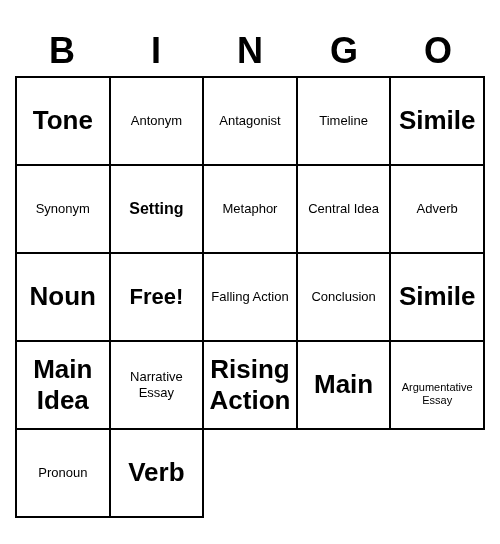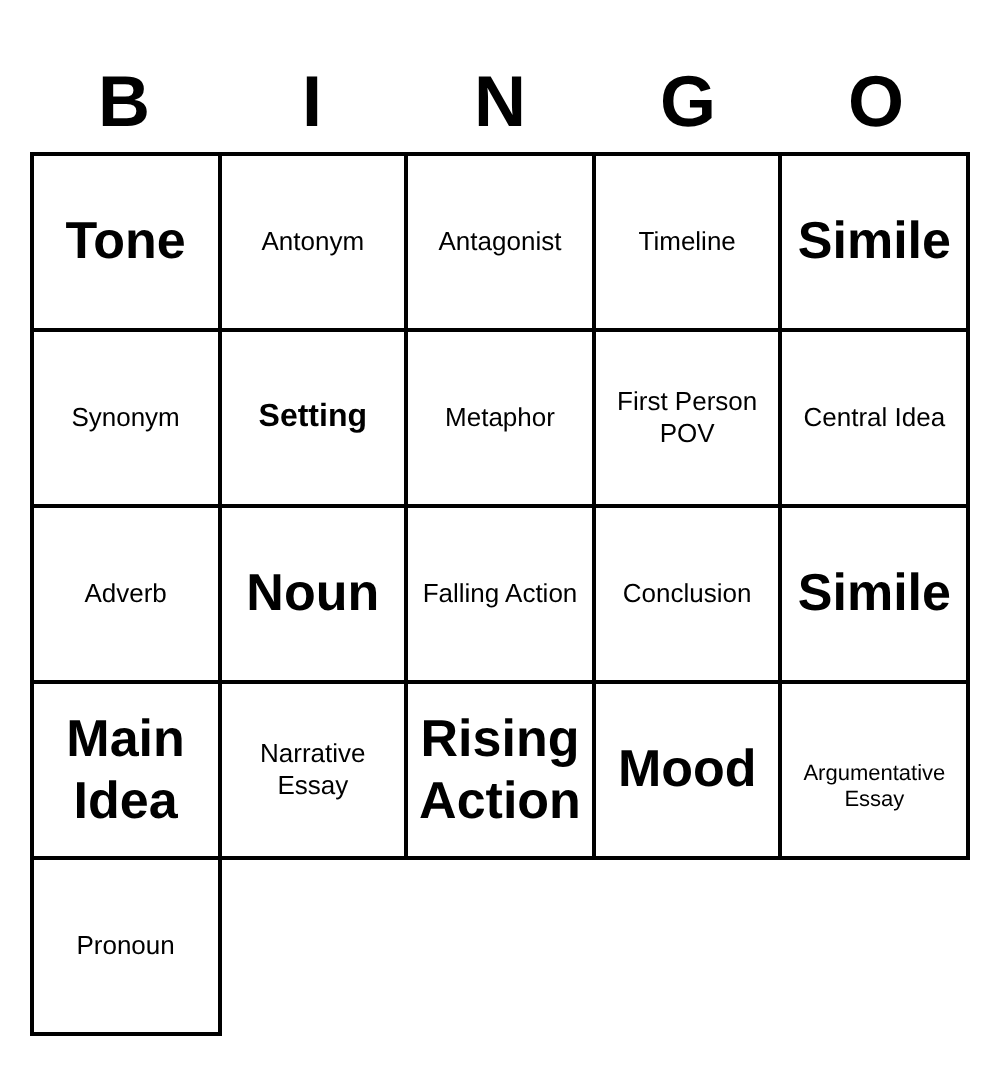--- a/index.html
+++ b/index.html
@@ -116,52 +116,55 @@
       <div class="bingo-cell small-text">
         <span>Synonym</span>
       </div>
       <div class="bingo-cell medium-text">
         <span>Setting</span>
       </div>
       <div class="bingo-cell small-text">
         <span>Metaphor</span>
       </div>
       <div class="bingo-cell small-text">
-        <span>First Person POV</span>
-      </div>
-      <div class="bingo-cell small-text">
         <span>Central Idea</span>
       </div>
       <div class="bingo-cell small-text">
         <span>Adverb</span>
       </div>
       <div class="bingo-cell large-text">
         <span>Noun</span>
+      </div>
+      <div class="bingo-cell free-cell">
+        <span>Free!</span>
       </div>
       <div class="bingo-cell small-text">
         <span>Falling Action</span>
       </div>
       <div class="bingo-cell small-text">
         <span>Conclusion</span>
       </div>
       <div class="bingo-cell large-text">
         <span>Simile</span>
       </div>
       <div class="bingo-cell large-text">
         <span>Main Idea</span>
       </div>
       <div class="bingo-cell small-text">
         <span>Narrative Essay</span>
       </div>
       <div class="bingo-cell large-text">
         <span>Rising Action</span>
       </div>
       <div class="bingo-cell large-text">
-        <span>Mood</span>
+        <span>Main</span>
       </div>
       <div class="bingo-cell xsmall-text">
         <span>Argumentative Essay</span>
       </div>
       <div class="bingo-cell small-text">
         <span>Pronoun</span>
       </div>
+      <div class="bingo-cell large-text">
+        <span>Verb</span>
+      </div>
     </div>
 </div>
 
 </body></html>

